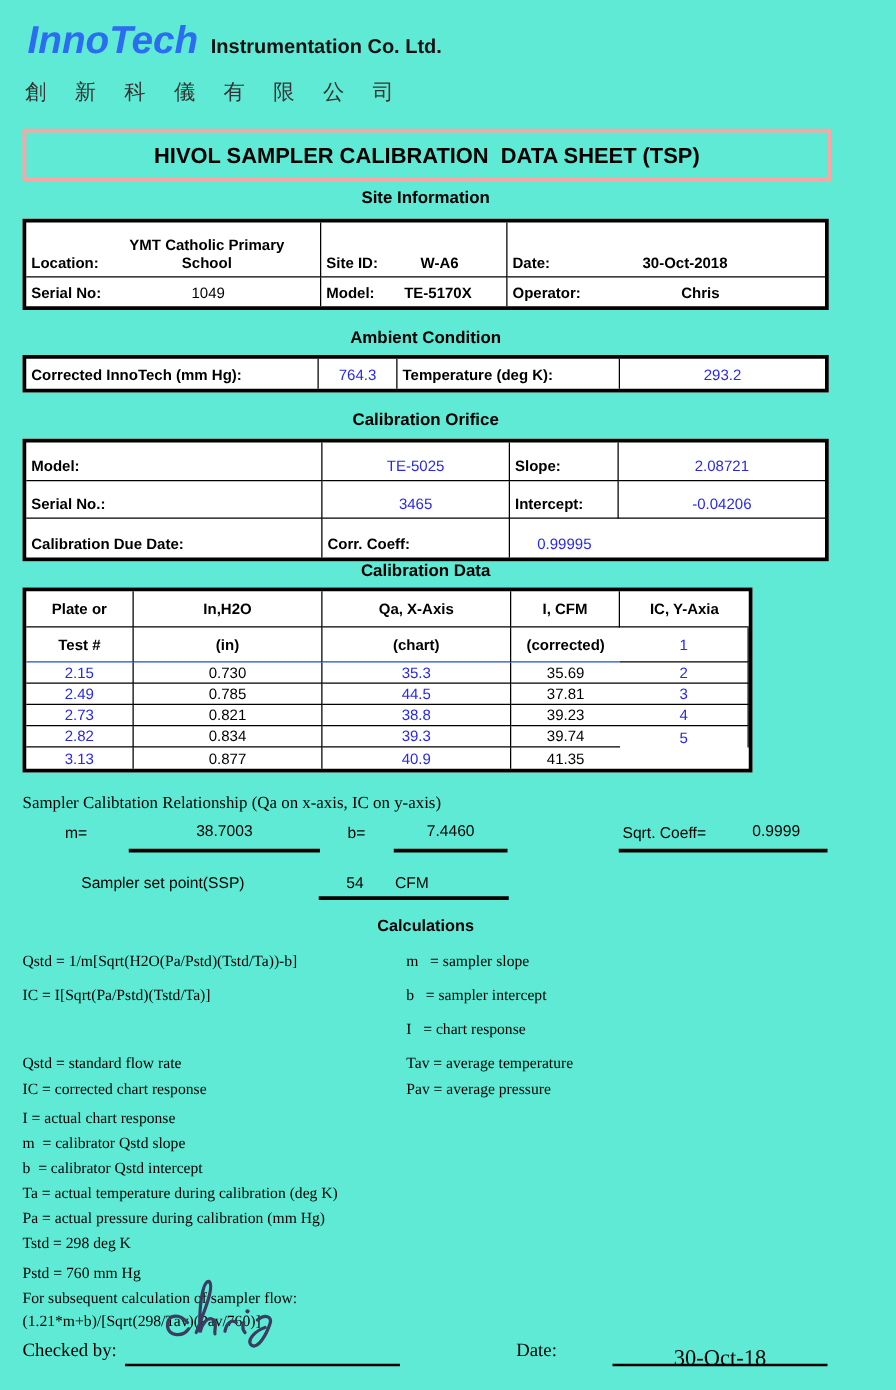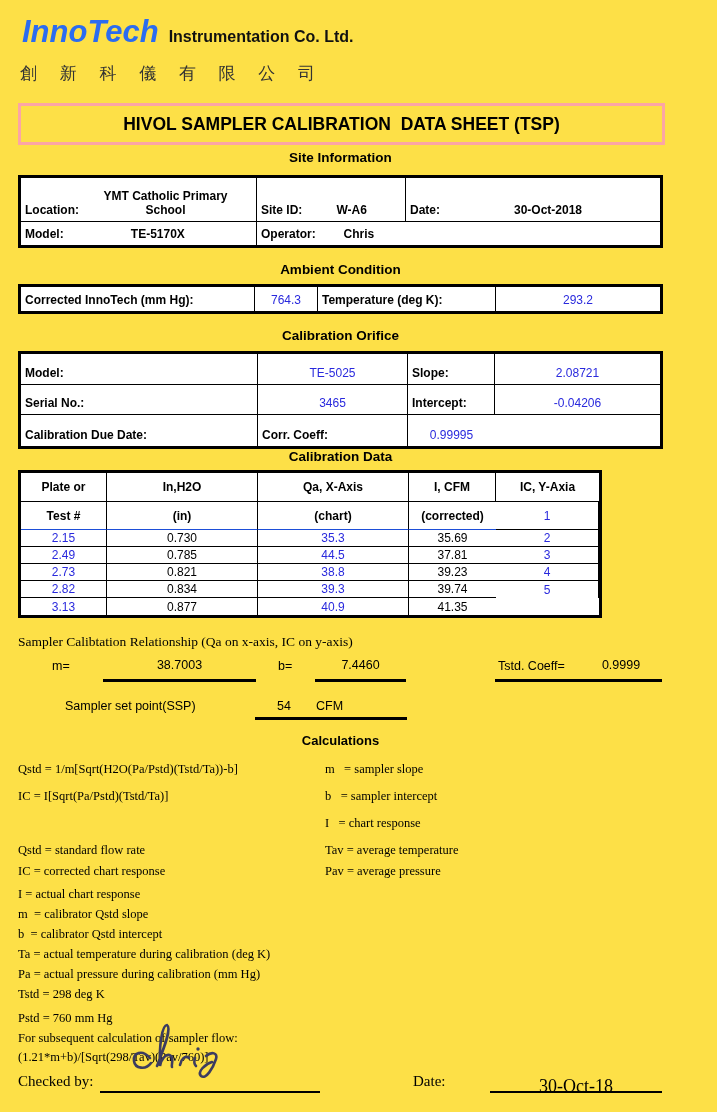--- a/index.html
+++ b/index.html
@@ -1,16 +1,16 @@
 <!DOCTYPE html>
 <html><head>
 <meta charset="utf-8">
 <style>
   html,body{margin:0;padding:0;background:#fff;}
-  .page{position:relative;width:717px;height:1112px;background:#fde047;overflow:hidden;
+  .page{position:relative;width:717px;height:1112px;background:#5eead4;overflow:hidden;
         font-family:"Liberation Sans",sans-serif;color:#000;}
   .abs{position:absolute;}
 
   
   .logo{font-family:"Liberation Sans",sans-serif;font-size:31px;font-weight:bold;
         font-style:italic;color:#2b6cf0;letter-spacing:0px;}
   .logo-sub{font-size:16px;font-weight:bold;color:#111;margin-left:10px;}
   .cn{font-size:17px;color:#333;letter-spacing:9px;font-family:"Liberation Sans",sans-serif;}
 
   .title-box{left:18px;top:103px;width:641px;height:36px;border:3px solid #fca5a5;
@@ -75,20 +75,24 @@
     </div>
     <div class="cell">
       <span class="lbl">Site ID:</span>
       <div class="val">W-A6</div>
     </div>
     <div class="cell noR">
       <span class="lbl">Date:</span>
       <div class="val">30-Oct-2018</div>
     </div>
     <div class="cell noB">
+      <span class="lbl">Serial No:</span>
+      <div class="val plain">1049</div>
+    </div>
+    <div class="cell noB">
       <span class="lbl">Model:</span>
       <div class="val">TE-5170X</div>
     </div>
     <div class="cell noR noB">
       <span class="lbl">Operator:</span>
       <div class="val">Chris</div>
     </div>
   </div>
 
   <div class="abs sec-head" style="top:262px;">Ambient Condition</div>
@@ -201,21 +205,21 @@
   <div class="abs serif" style="left:18px;top:634px;font-size:13.5px;">Sampler Calibtation Relationship (Qa on x-axis, IC on y-axis)</div>
 
   <div class="abs mrow" style="left:52px;top:659px;">m=</div>
   <div class="abs mrow ctr" style="left:103px;top:658px;width:153px;">38.7003</div>
   <div class="abs uline" style="left:103px;top:679px;width:153px;"></div>
 
   <div class="abs mrow" style="left:278px;top:659px;">b=</div>
   <div class="abs mrow ctr" style="left:315px;top:658px;width:91px;">7.4460</div>
   <div class="abs uline" style="left:315px;top:679px;width:91px;"></div>
 
-  <div class="abs mrow" style="left:498px;top:659px;">Tstd. Coeff=</div>
+  <div class="abs mrow" style="left:498px;top:659px;">Sqrt. Coeff=</div>
   <div class="abs mrow ctr" style="left:586px;top:658px;width:70px;">0.9999</div>
   <div class="abs uline" style="left:495px;top:679px;width:167px;"></div>
 
   <div class="abs mrow" style="left:65px;top:699px;">Sampler set point(SSP)</div>
   <div class="abs mrow ctr" style="left:262px;top:699px;width:44px;">54</div>
   <div class="abs mrow" style="left:316px;top:699px;">CFM</div>
   <div class="abs uline" style="left:255px;top:717px;width:152px;"></div>
 
   <div class="abs sec-head" style="top:733px;font-size:13px;">Calculations</div>
 

